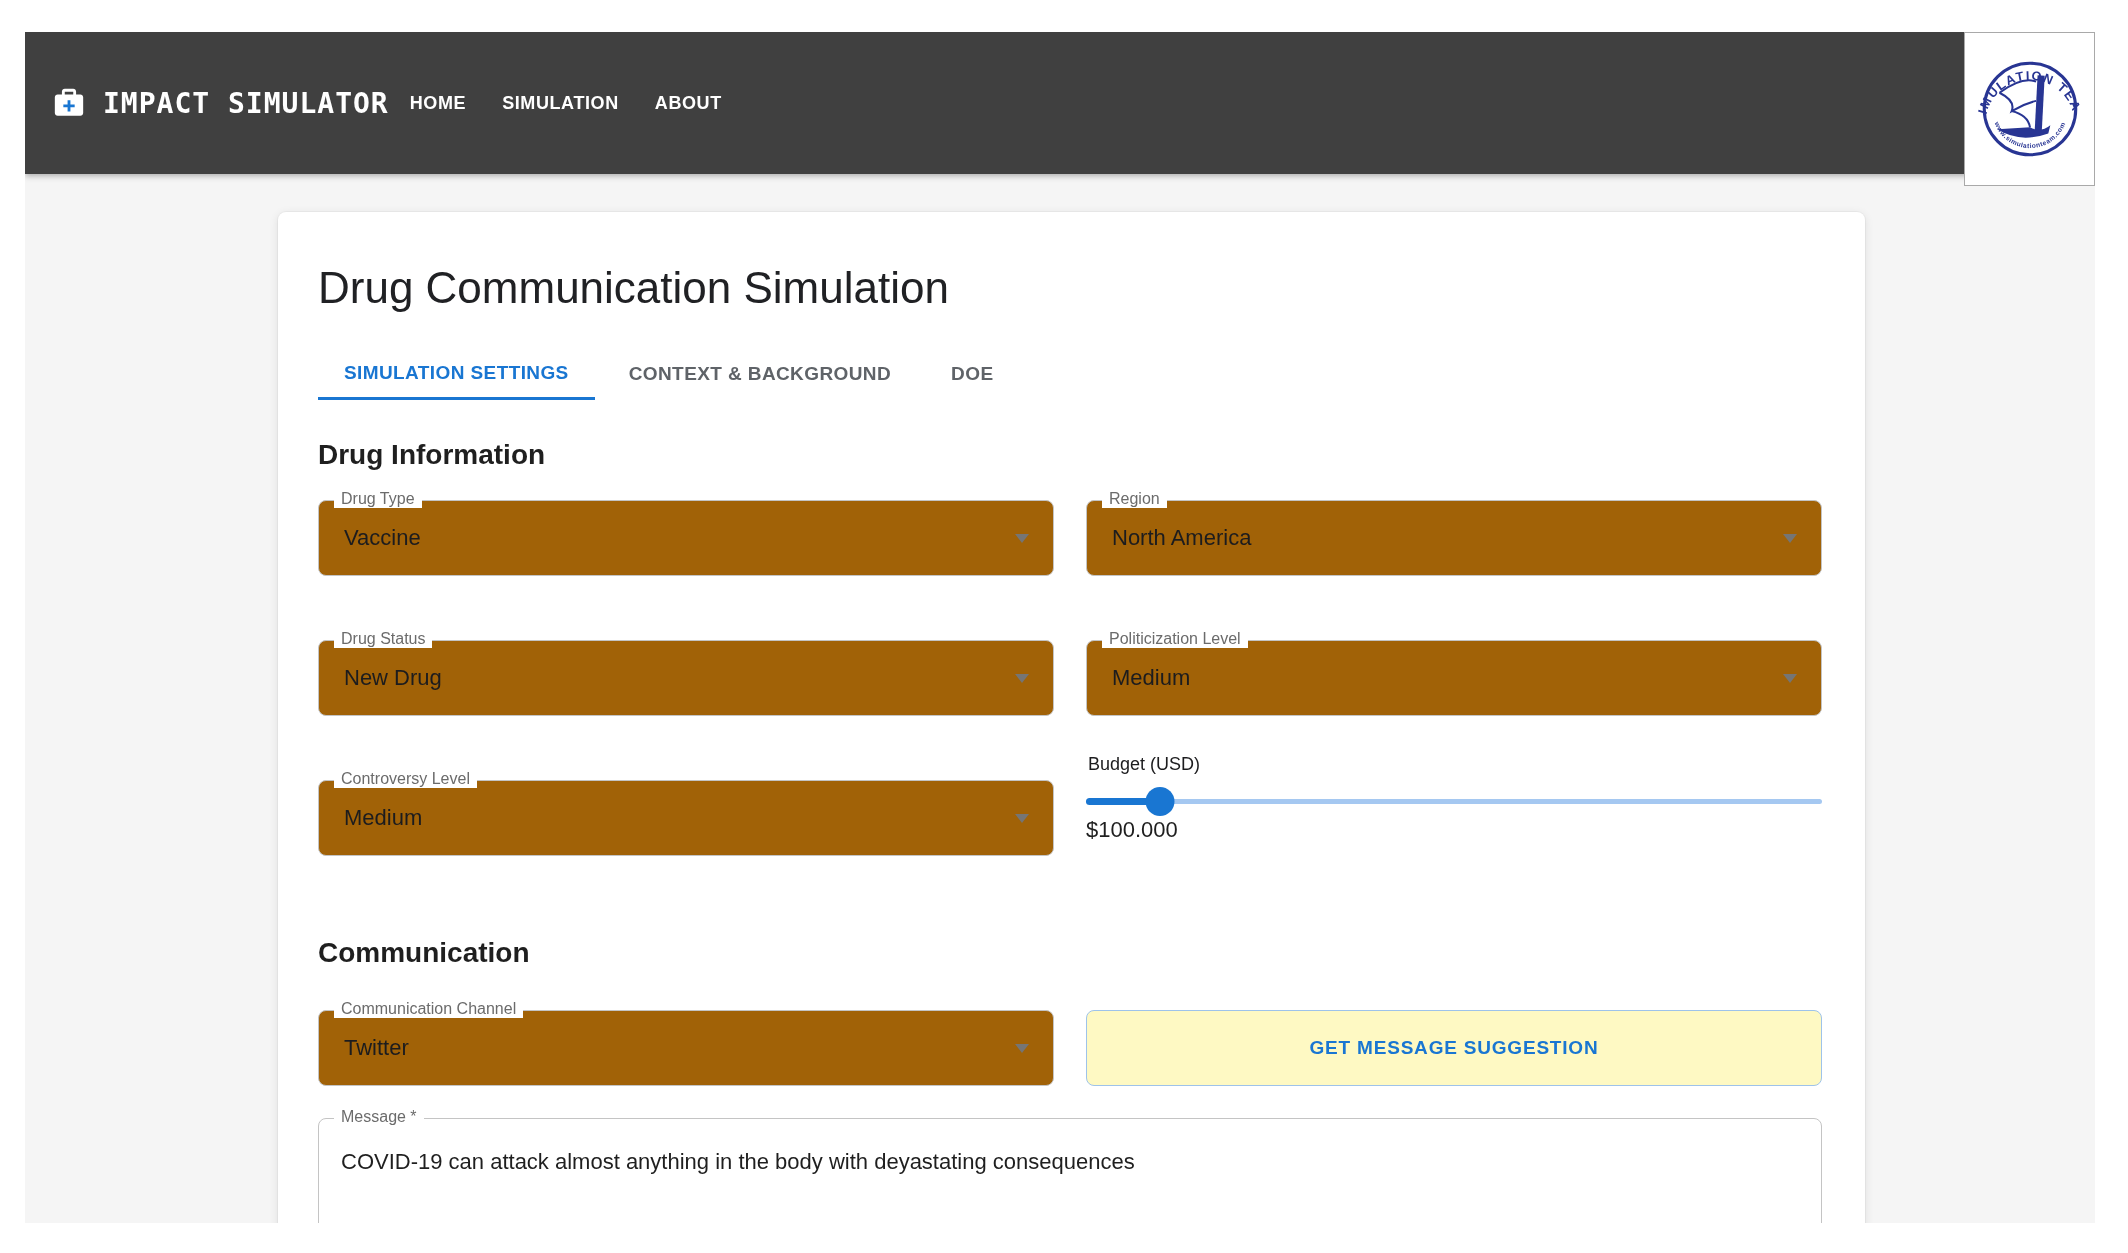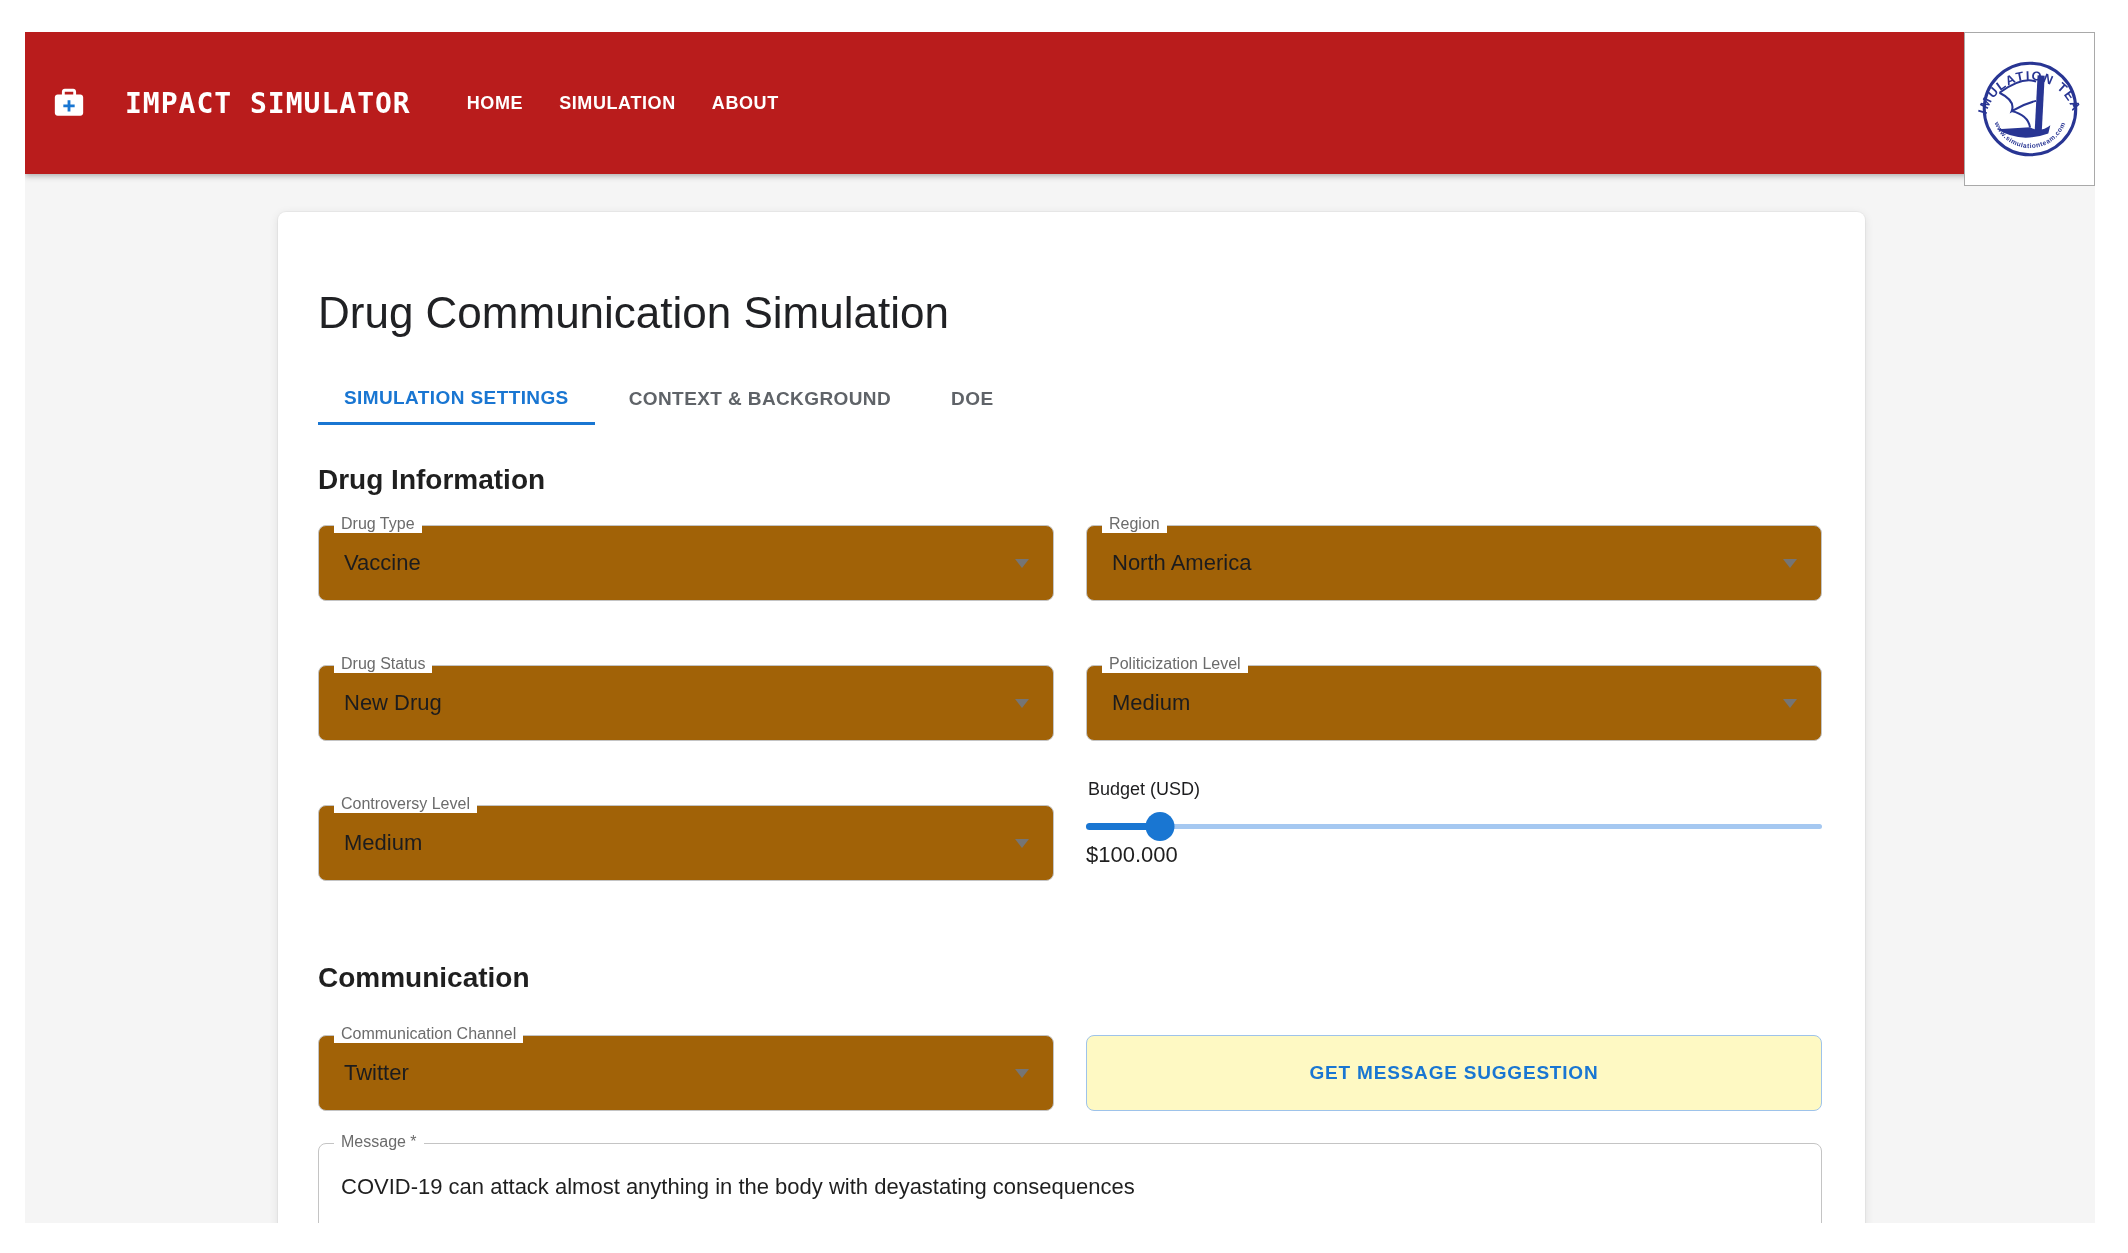--- a/index.html
+++ b/index.html
@@ -3,41 +3,41 @@
 <meta charset="utf-8">
 <style>
   * { margin:0; padding:0; box-sizing:border-box; }
   html,body { width:2128px; height:1253px; background:#ffffff; overflow:hidden;
               font-family:"Liberation Sans", sans-serif; }
 
   .page { position:absolute; left:25px; top:32px; width:2070px; height:1191px;
           background:#f5f5f5; overflow:hidden; }
 
   
-  .appbar { position:relative; height:142px; background:#b91c1c; display:flex;
+  .appbar { position:relative; height:142px; background:#404040; display:flex;
             align-items:center; padding-left:27px;
-            box-shadow:0 2px 6px rgba(0,0,0,0.3);gap:22px; }
+            box-shadow:0 2px 6px rgba(0,0,0,0.3); }
   .bag-icon { width:34px; height:34px; flex:0 0 auto; }
   .brand { color:#ffffff; font-family:"DejaVu Sans Mono", monospace; font-weight:bold;
            font-size:28px; letter-spacing:1px; margin-left:17px; white-space:nowrap; cursor:pointer; }
-  .nav-links { display:flex; gap:36px; margin-left:34px; }
+  .nav-links { display:flex; gap:36px; margin-left:21px; }
   .nav-link { color:#ffffff; font-size:18px; font-weight:700; letter-spacing:0.6px;
               cursor:pointer; white-space:nowrap; }
   .logo-box { position:absolute; left:1939px; top:0; width:131px; height:154px;
               background:#ffffff; border:1px solid #a9a9a9; display:flex;
               align-items:center; justify-content:center; z-index:3; }
 
   
   .card { position:relative; margin:38px 0 0 253px; width:1587px; height:1110px;
           background:#ffffff; border-radius:8px;
           box-shadow:0 2px 10px rgba(0,0,0,0.10), 0 0 0 1px rgba(0,0,0,0.03);
           padding:50px 43px 0 40px; }
 
   .page-title { font-size:44px; line-height:52px; font-weight:400; color:#202124;
-                margin-bottom:34px;margin-top:25px; }
+                margin-bottom:34px; }
 
   .tabs { display:flex; height:52px; margin-bottom:38px;gap:8px; }
   .tab { display:flex; align-items:center; padding:0 26px; font-size:19px;
          font-weight:600; letter-spacing:0.4px; color:#5f6368; cursor:pointer;
          text-transform:uppercase; white-space:nowrap; }
   .tab.active { color:#1976d2; border-bottom:3px solid #1976d2; }
 
   .section-heading { font-size:28px; line-height:34px; font-weight:700; color:#1f1f1f; }
   .heading-drug { margin-bottom:28px; }
   .heading-comm { margin-top:80px; margin-bottom:40px; }

